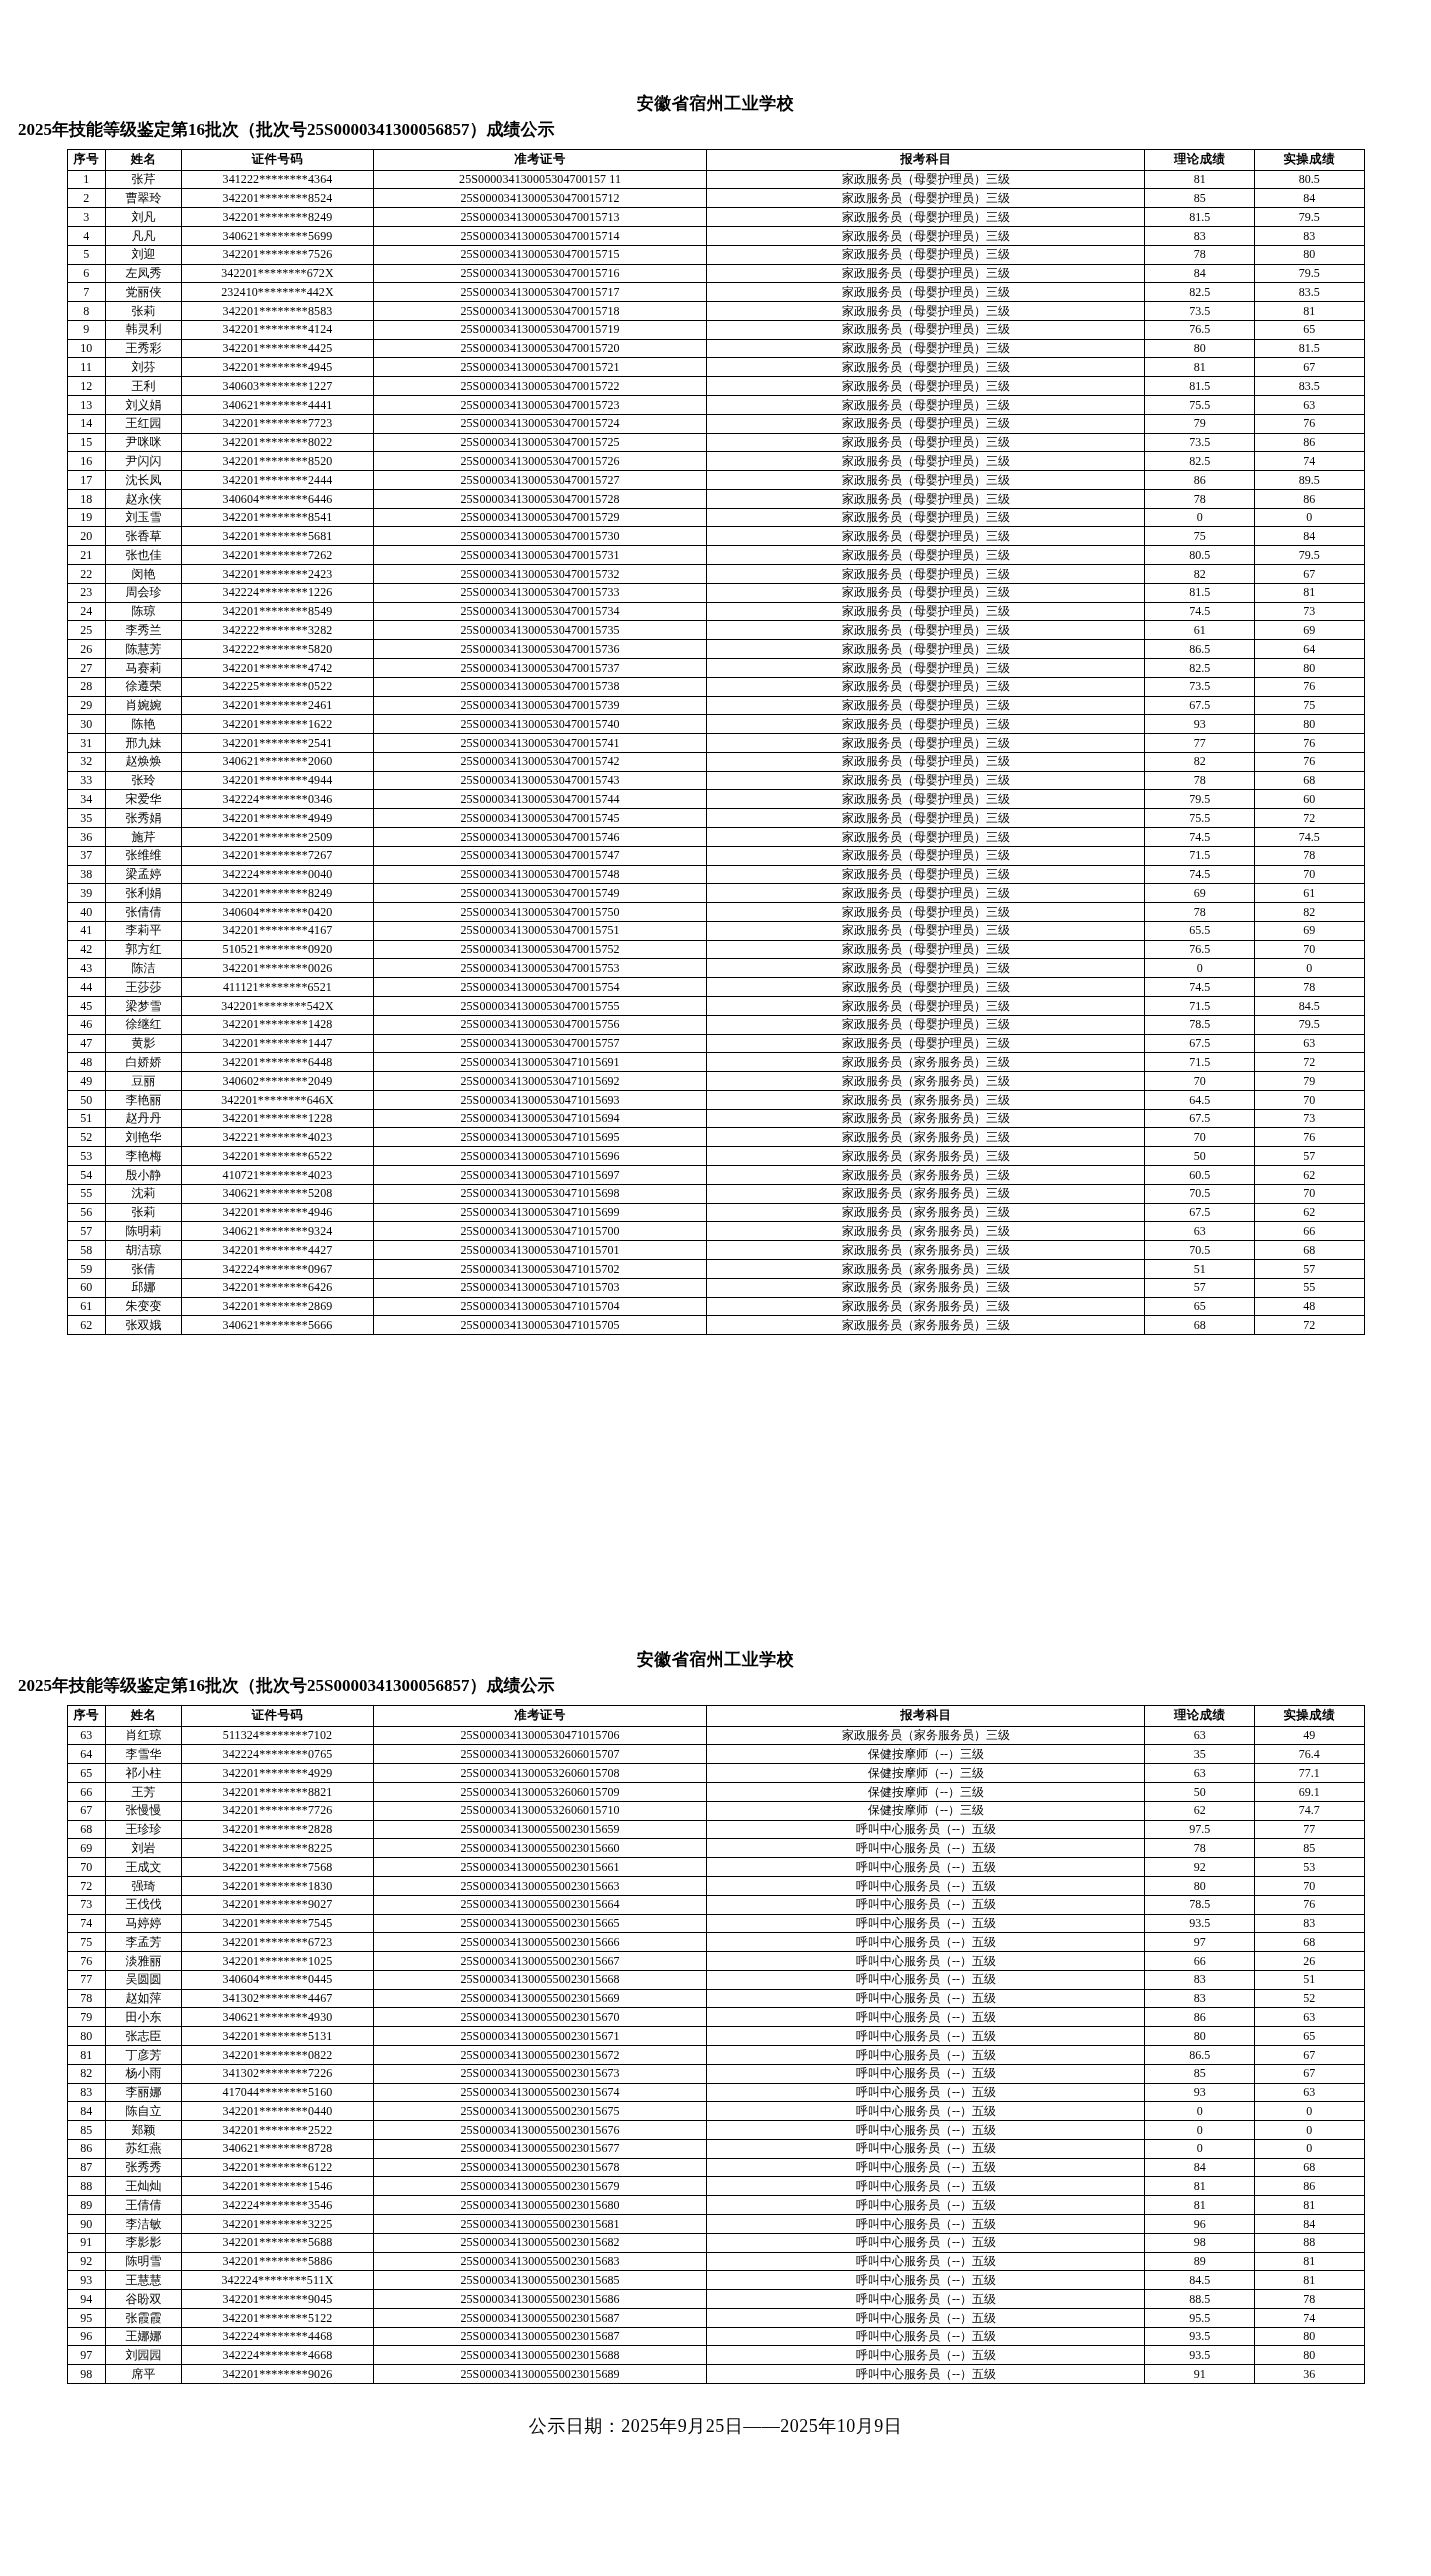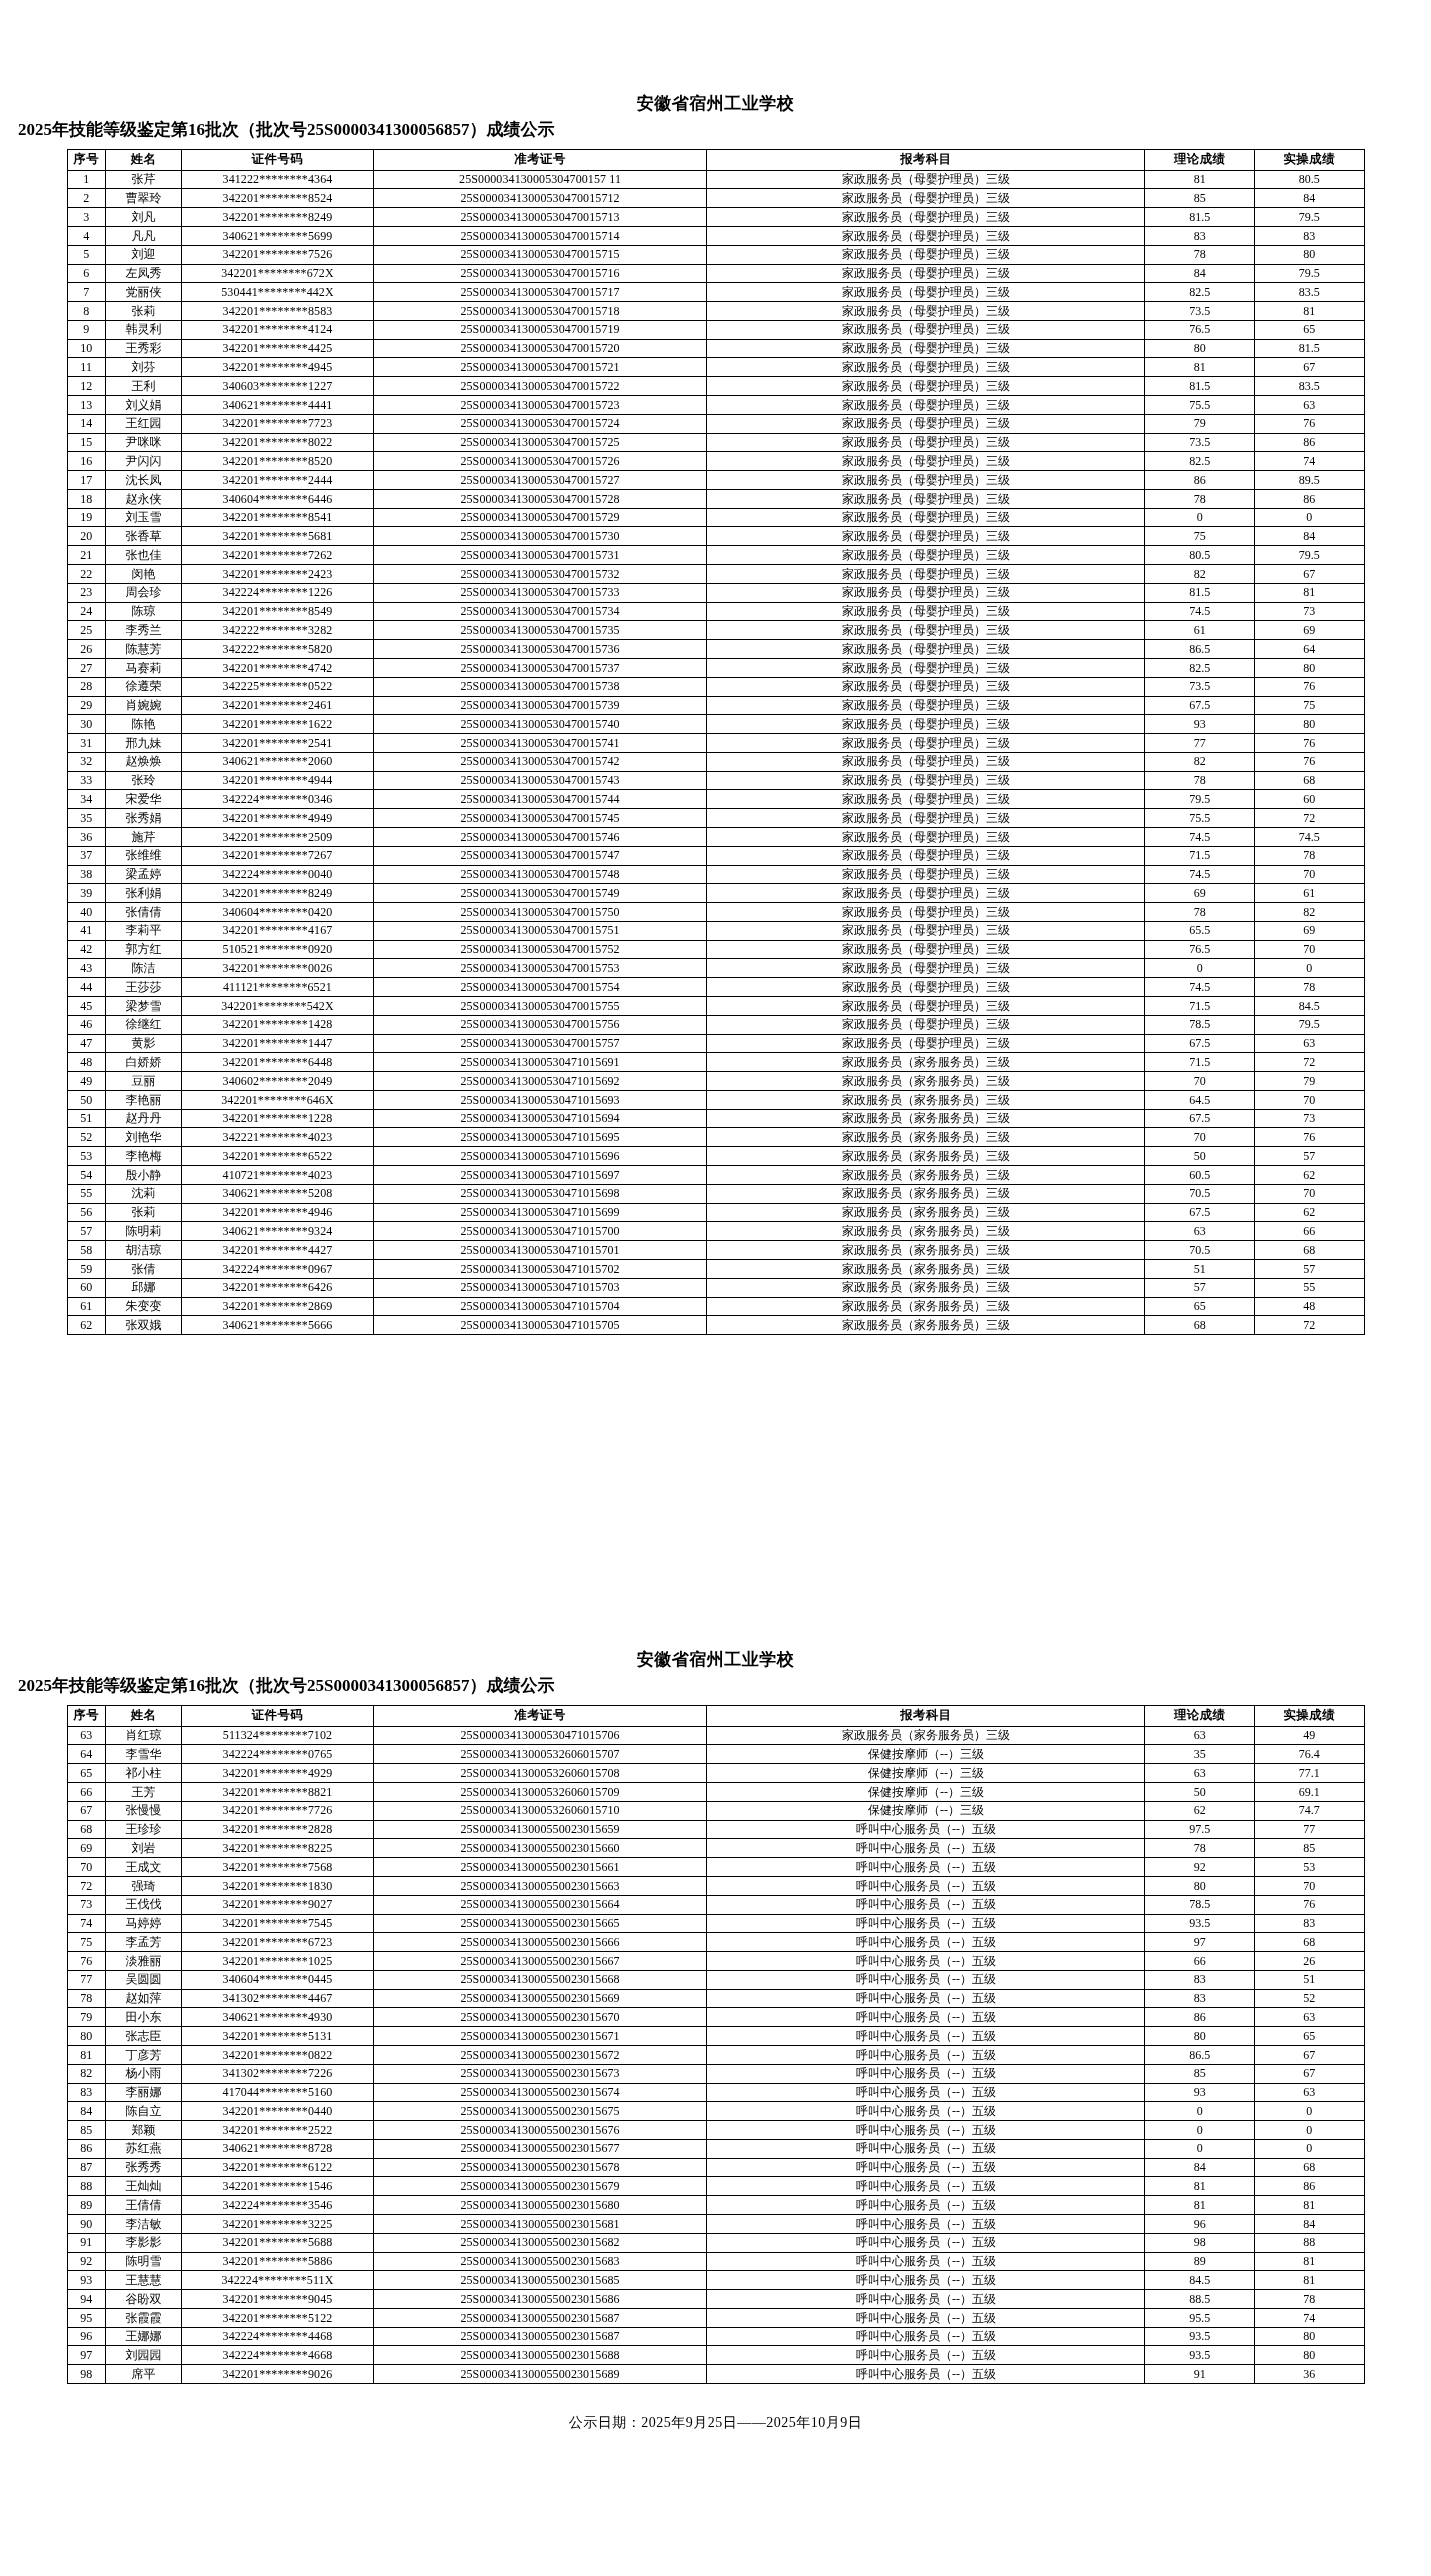--- a/index.html
+++ b/index.html
@@ -68,21 +68,21 @@
   col.w-idno    { width: 180px; }
   col.w-ticket  { width: 314px; }
   col.w-subject { width: 412px; }
   col.w-theory  { width: 103px; }
   col.w-prac    { width: 103px; }
 
   .gap-between-pages { height: 155px; }
 
   .notice {
     text-align: center;
-    font-size: 14px;
+    font-size: 18px;
     font-weight: normal;
     padding: 30px 0 0 0;
     letter-spacing: 0.5px;
   }
   .tail-space { height: 1185px; }
 </style>
 </head>
 <body>
 
 <div class="page page-1">
@@ -162,21 +162,21 @@
           <td class="c-name">左凤秀</td>
           <td class="c-id">342201********672X</td>
           <td class="c-ticket">25S00003413000530470015716</td>
           <td class="c-subject">家政服务员（母婴护理员）三级</td>
           <td class="c-theory">84</td>
           <td class="c-prac">79.5</td>
         </tr>
         <tr>
           <td class="c-seq">7</td>
           <td class="c-name">党丽侠</td>
-          <td class="c-id">530441********442X</td>
+          <td class="c-id">232410********442X</td>
           <td class="c-ticket">25S00003413000530470015717</td>
           <td class="c-subject">家政服务员（母婴护理员）三级</td>
           <td class="c-theory">82.5</td>
           <td class="c-prac">83.5</td>
         </tr>
         <tr>
           <td class="c-seq">8</td>
           <td class="c-name">张莉</td>
           <td class="c-id">342201********8583</td>
           <td class="c-ticket">25S00003413000530470015718</td>

